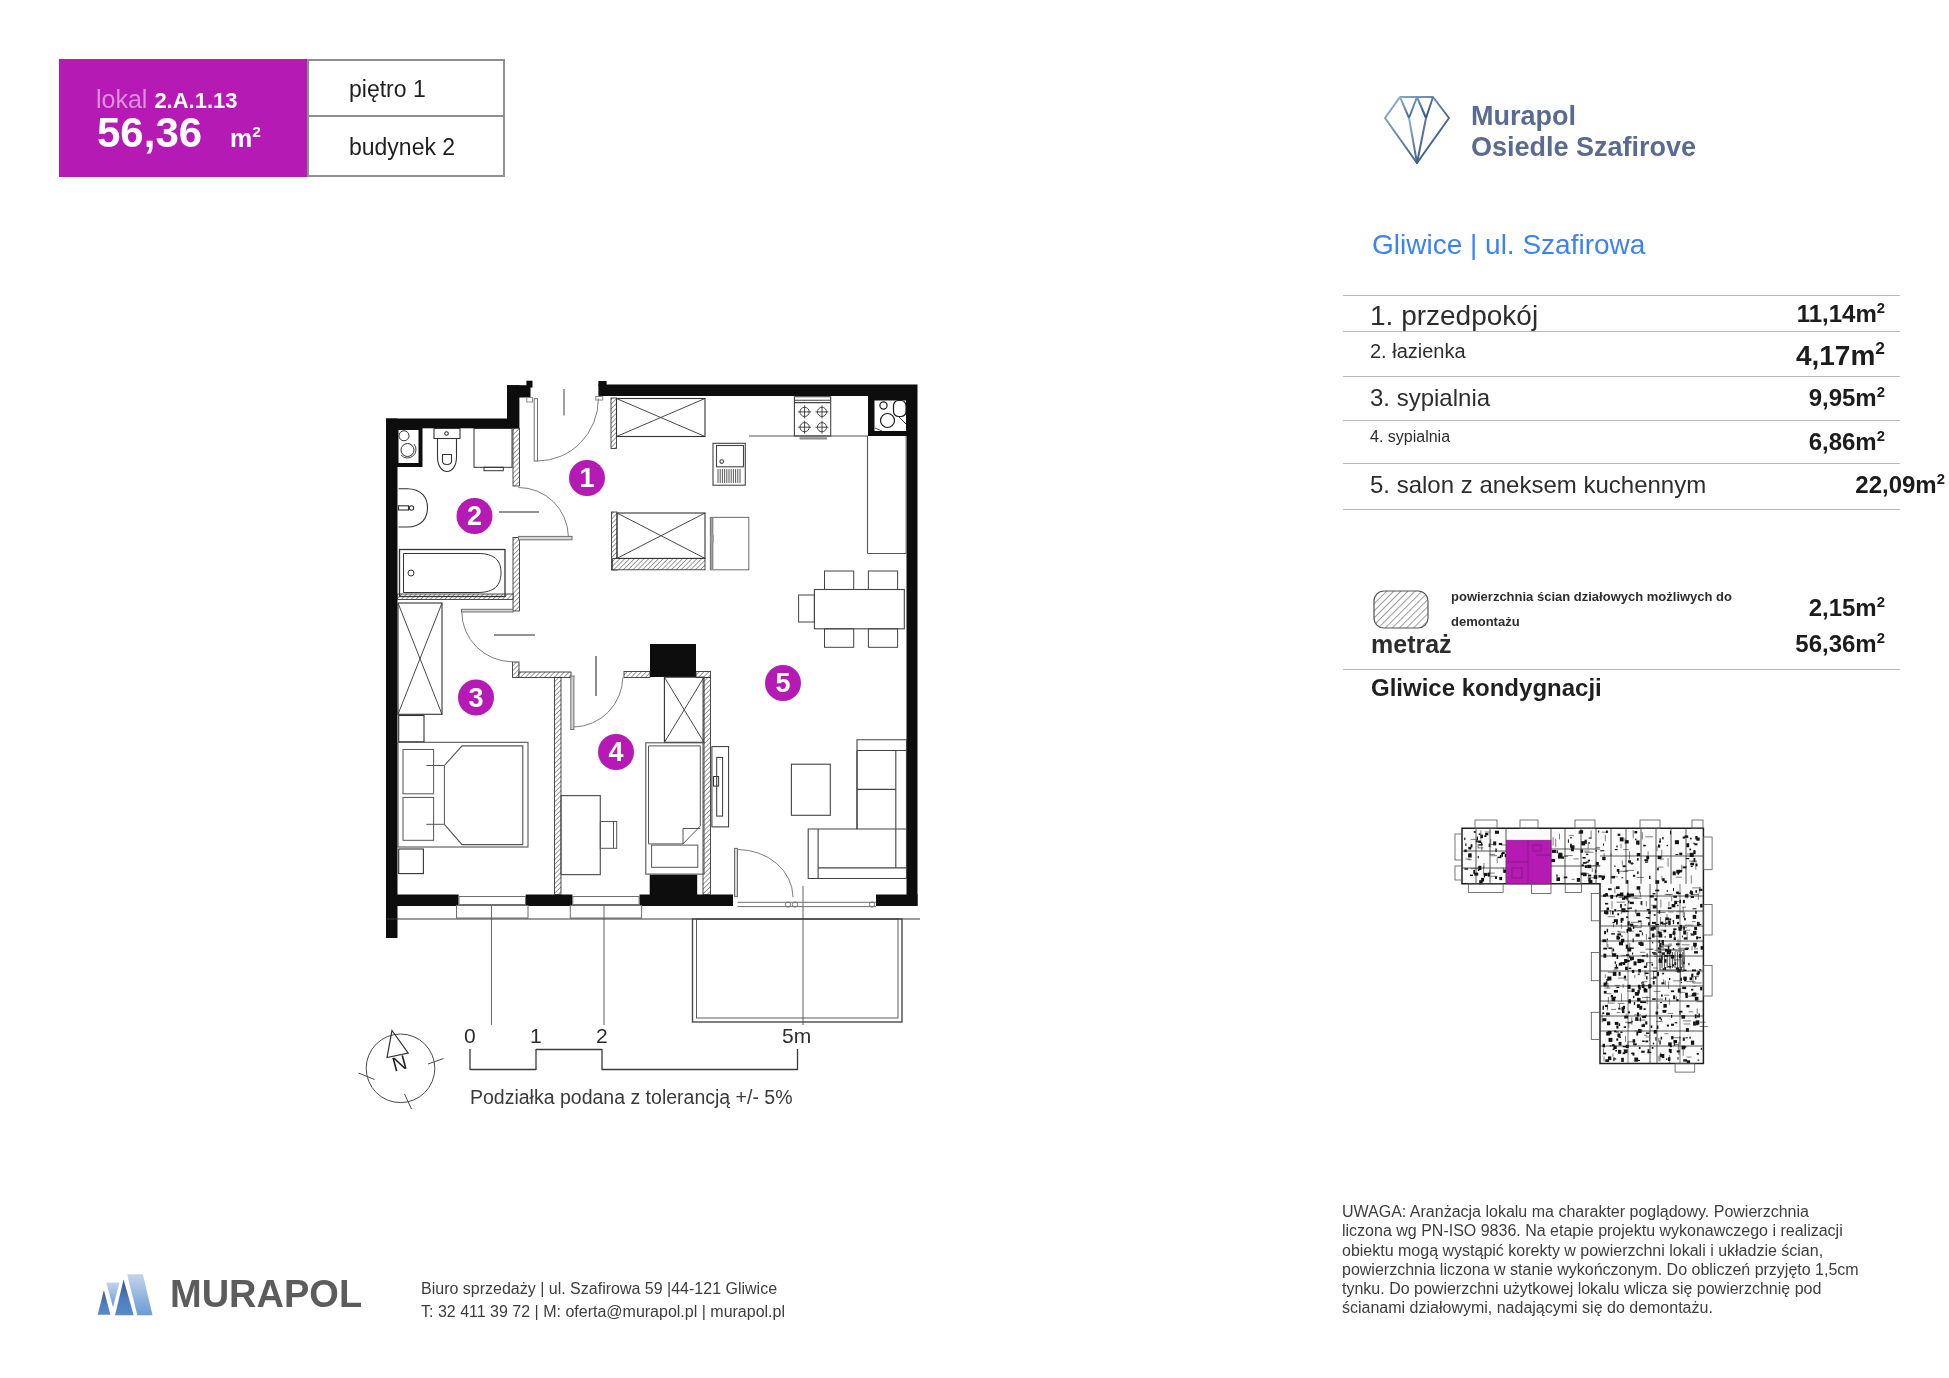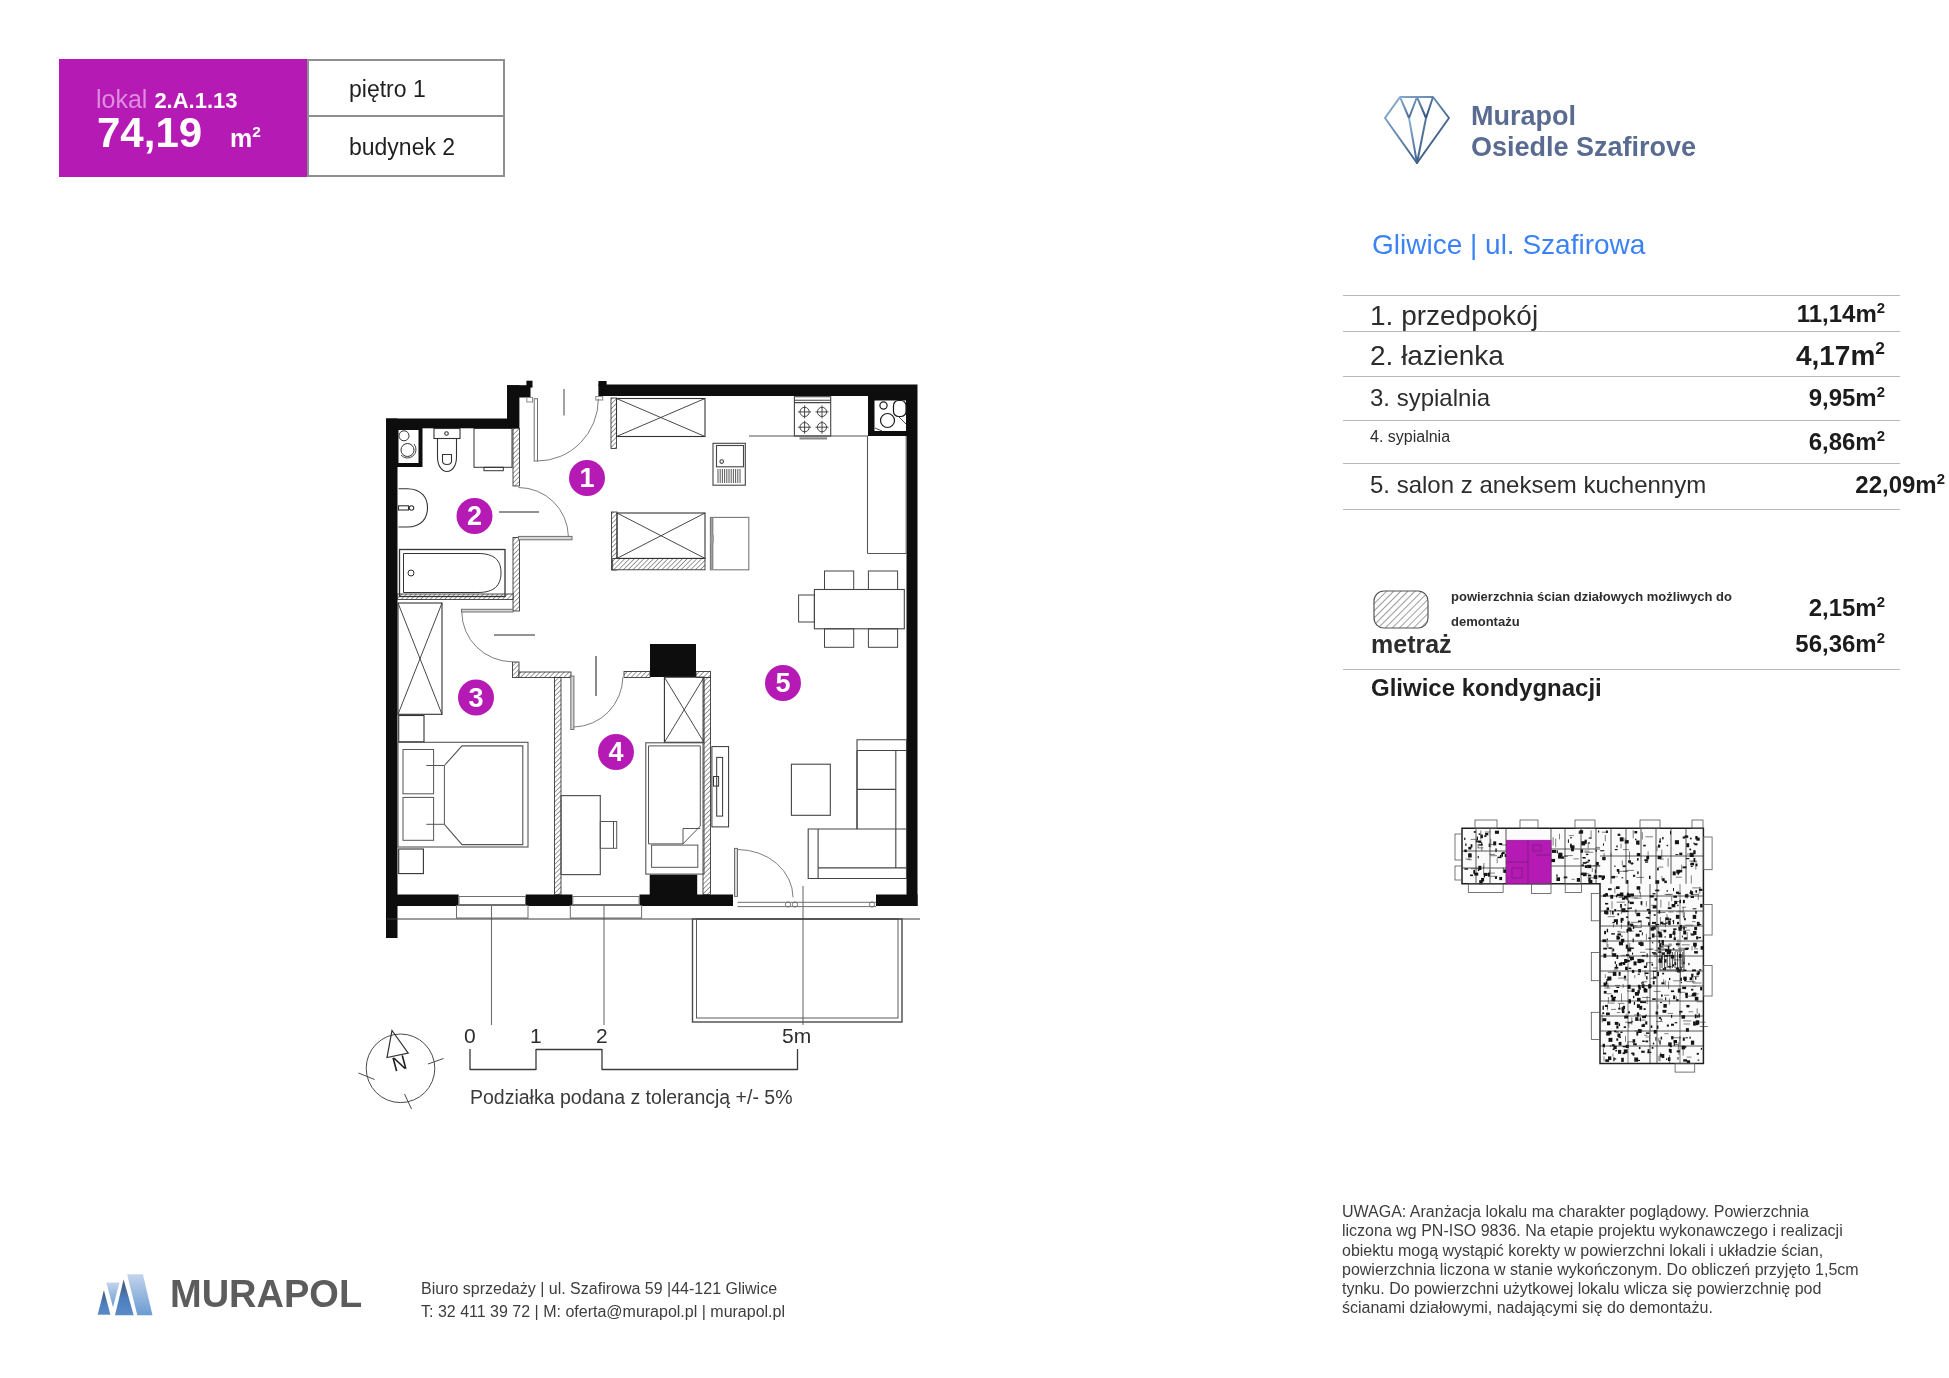--- a/index.html
+++ b/index.html
@@ -10,21 +10,21 @@
 </style>
 </head>
 <body>
 
 <div class="abs" style="left:59px;top:59px;width:248px;height:118px;background:#b51ab5;"></div>
 
 <div class="abs" style="left:96px;top:85px;width:220px;height:30px;color:#fff;font-size:25px;">
   <span style="color:#de8ede;">lokal</span> <b style="font-size:22px;">2.A.1.13</b>
 </div>
 
-<div class="abs" style="left:97px;top:109px;color:#fff;font-size:42px;font-weight:bold;">74,19</div>
+<div class="abs" style="left:97px;top:109px;color:#fff;font-size:42px;font-weight:bold;">56,36</div>
 <div class="abs" style="left:230px;top:124px;color:#fff;font-size:25px;font-weight:bold;">m<sup>2</sup></div>
 
 <div class="abs" style="left:307px;top:59px;width:198px;height:57px;border:2px solid #8f8f8f;border-bottom:1px solid #8f8f8f;background:#fff;box-sizing:border-box;"></div>
 <div class="abs" style="left:349px;top:76px;font-size:23px;color:#1f1f1f;">piętro 1</div>
 
 <div class="abs" style="left:307px;top:116px;width:198px;height:61px;border:2px solid #8f8f8f;border-top:1px solid #8f8f8f;background:#fff;box-sizing:border-box;"></div>
 <div class="abs" style="left:349px;top:134px;font-size:23px;color:#1f1f1f;">budynek 2</div>
 
 <svg class="abs" style="left:1383px;top:93px;" width="70" height="74" viewBox="0 0 70 74">
   <defs>
@@ -46,21 +46,21 @@
 <div class="abs" style="left:1372px;top:229px;font-size:28px;color:#3b82f6;">Gliwice | ul. Szafirowa</div>
 
 <div class="abs" style="left:1343px;top:295px;width:557px;">
   <div style="border-top:1px solid #b9b9b9;"></div>
 </div>
 
 <div class="abs" style="left:1370px;top:300px;font-size:28px;color:#2d2d2d;">1. przedpokój</div>
 <div class="abs" style="left:1620px;top:300px;width:265px;font-size:24px;color:#1c1c1c;font-weight:bold;text-align:right;">11,14m<sup>2</sup></div>
 <div class="abs" style="left:1343px;top:331px;width:557px;border-top:1px solid #b9b9b9;"></div>
 
-<div class="abs" style="left:1370px;top:340px;font-size:28px;color:#2d2d2d;">2. łazienka</div>
+<div class="abs" style="left:1370px;top:340px;font-size:20px;color:#2d2d2d;">2. łazienka</div>
 <div class="abs" style="left:1620px;top:340px;width:265px;font-size:28px;color:#1c1c1c;font-weight:bold;text-align:right;">4,17m<sup>2</sup></div>
 <div class="abs" style="left:1343px;top:376px;width:557px;border-top:1px solid #b9b9b9;"></div>
 
 <div class="abs" style="left:1370px;top:384px;font-size:24px;color:#2d2d2d;">3. sypialnia</div>
 <div class="abs" style="left:1620px;top:384px;width:265px;font-size:24px;color:#1c1c1c;font-weight:bold;text-align:right;">9,95m<sup>2</sup></div>
 <div class="abs" style="left:1343px;top:420px;width:557px;border-top:1px solid #b9b9b9;"></div>
 
 <div class="abs" style="left:1370px;top:428px;font-size:16px;color:#2d2d2d;">4. sypialnia</div>
 <div class="abs" style="left:1620px;top:428px;width:265px;font-size:24px;color:#1c1c1c;font-weight:bold;text-align:right;">6,86m<sup>2</sup></div>
 <div class="abs" style="left:1343px;top:463px;width:557px;border-top:1px solid #b9b9b9;"></div>

